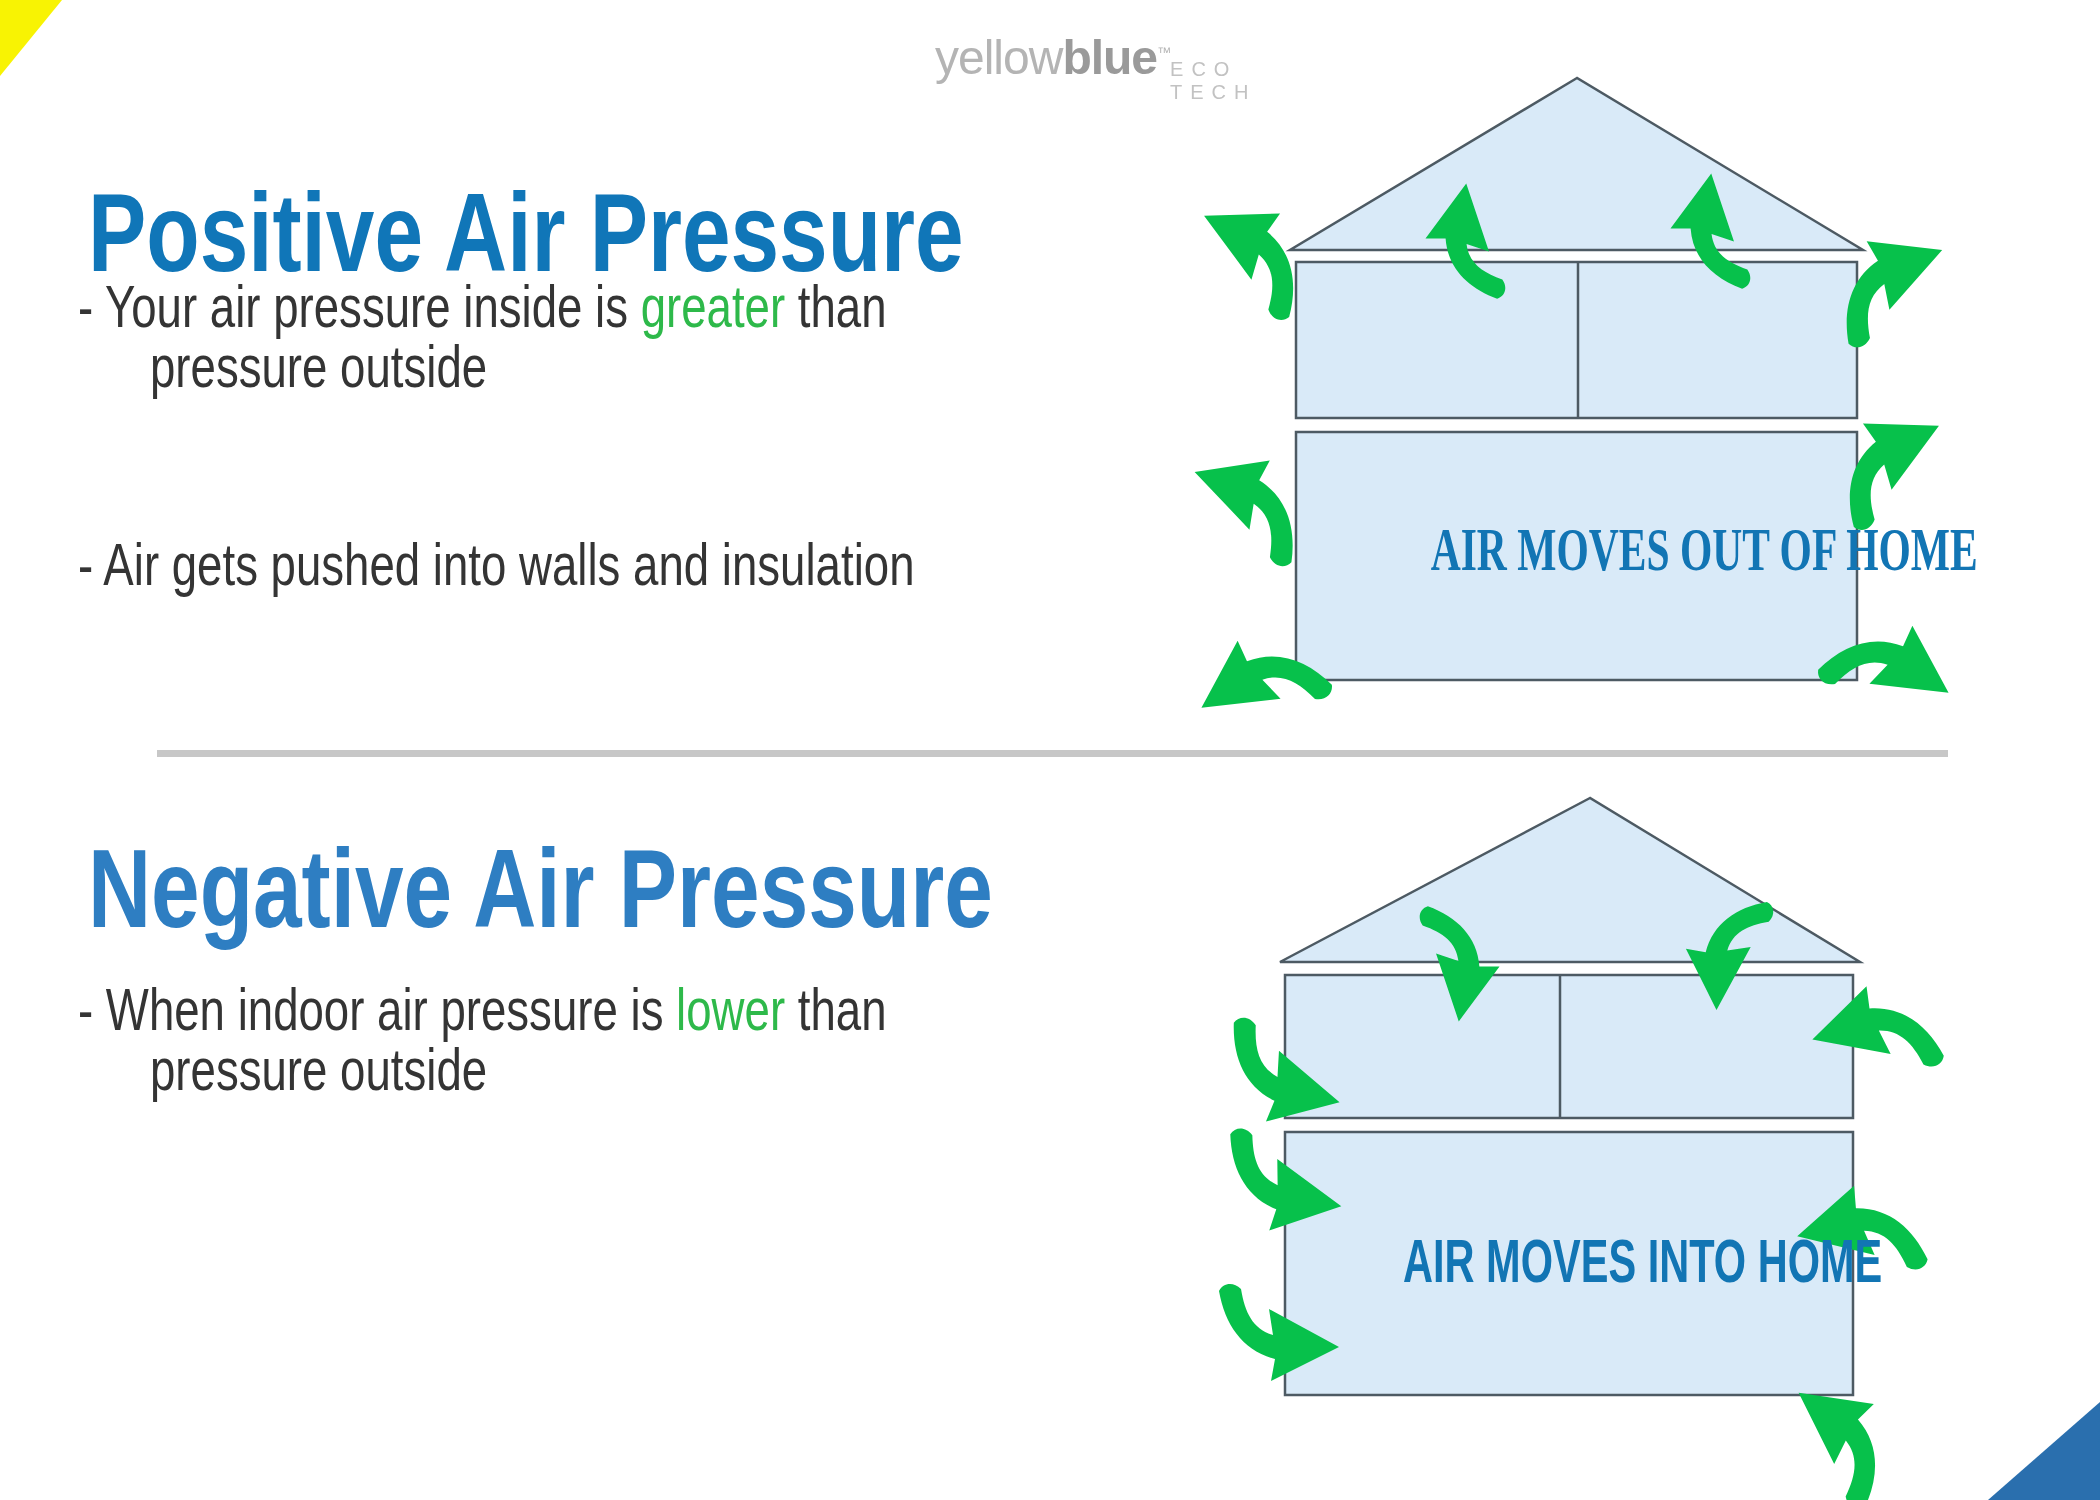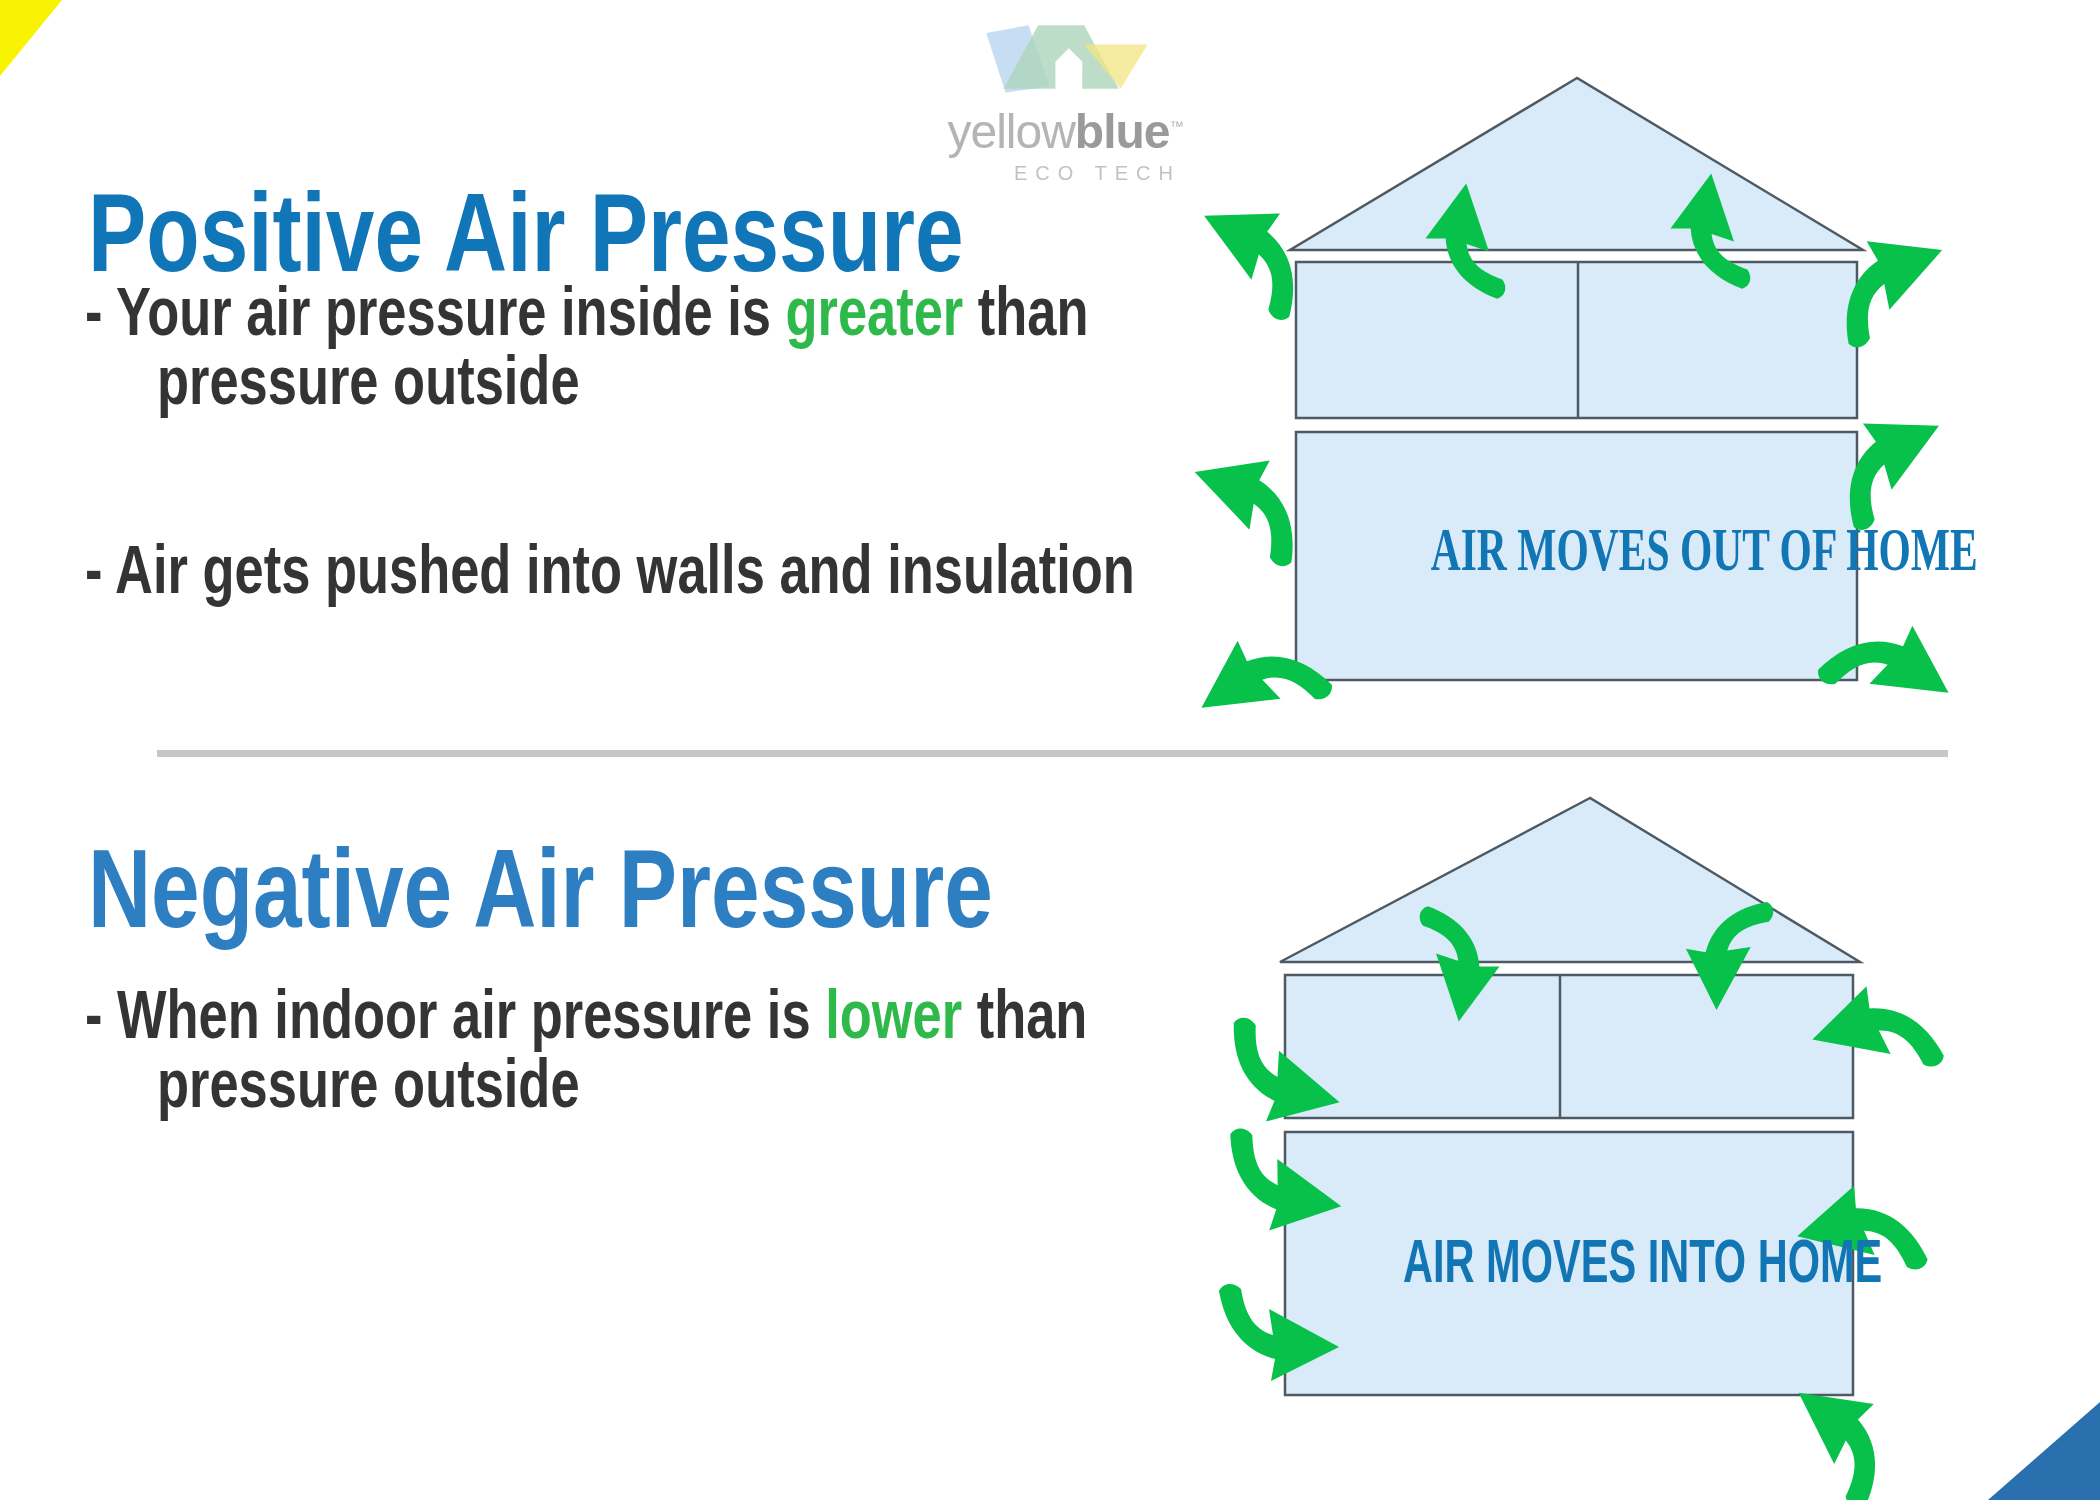--- a/index.html
+++ b/index.html
@@ -14,32 +14,32 @@
     background:var(--corner-blue);clip-path:polygon(100% 0,100% 100%,0 100%);}
   
   .cx{display:inline-block;transform:scaleX(.78);transform-origin:0 50%;white-space:nowrap;}
   .cx-b{display:inline-block;transform:scaleX(.76);transform-origin:0 50%;white-space:nowrap;}
   .cx-c{display:inline-block;transform:scaleX(.67);transform-origin:50% 50%;white-space:nowrap;}
   
   .sec-title{position:absolute;left:88px;font-size:112px;font-weight:bold;line-height:1;letter-spacing:0;}
   #title-positive{top:102px;color:var(--title-blue-positive);}
   #title-negative{top:758px;color:var(--title-blue-negative);}
   
-  .bullet{position:absolute;left:85px;font-size:69px;font-weight:bold;
+  .bullet{position:absolute;left:78px;font-size:60px;font-weight:normal;
     color:var(--body-text);line-height:1;}
   .bullet .l2{padding-left:72px;}
   .bullet .l2.wide{margin-top:80px;}
   .hl{color:var(--green-text);}
   #pb1{top:277px;} #pb2{top:535px;} #nb1{top:980px;} #nb2{top:1221px;}
   
   .divider{position:absolute;left:157px;top:750px;width:1791px;height:7px;
     background:var(--divider-gray);}
   
   .logo{position:absolute;left:935px;top:8px;width:260px;display:flex;
-    flex-direction:column;align-items:center;}
+    flex-direction:row;align-items:center;}
   .logo-mark{width:200px;height:96px;}
   .logo-word{font-size:48px;line-height:1;letter-spacing:-1px;margin-top:4px;}
   .logo-word .w1{color:var(--logo-gray-light);font-weight:400;}
   .logo-word .w2{color:var(--logo-gray-dark);font-weight:700;}
   .logo-word .tm{font-size:14px;color:var(--logo-gray-light);vertical-align:super;}
   .logo-sub{font-size:20px;letter-spacing:8px;color:var(--logo-sub-gray);
     align-self:flex-end;margin-right:14px;margin-top:6px;font-weight:400;}
   
   .house-svg{position:absolute;}
   #house-top{left:1150px;top:40px;}

